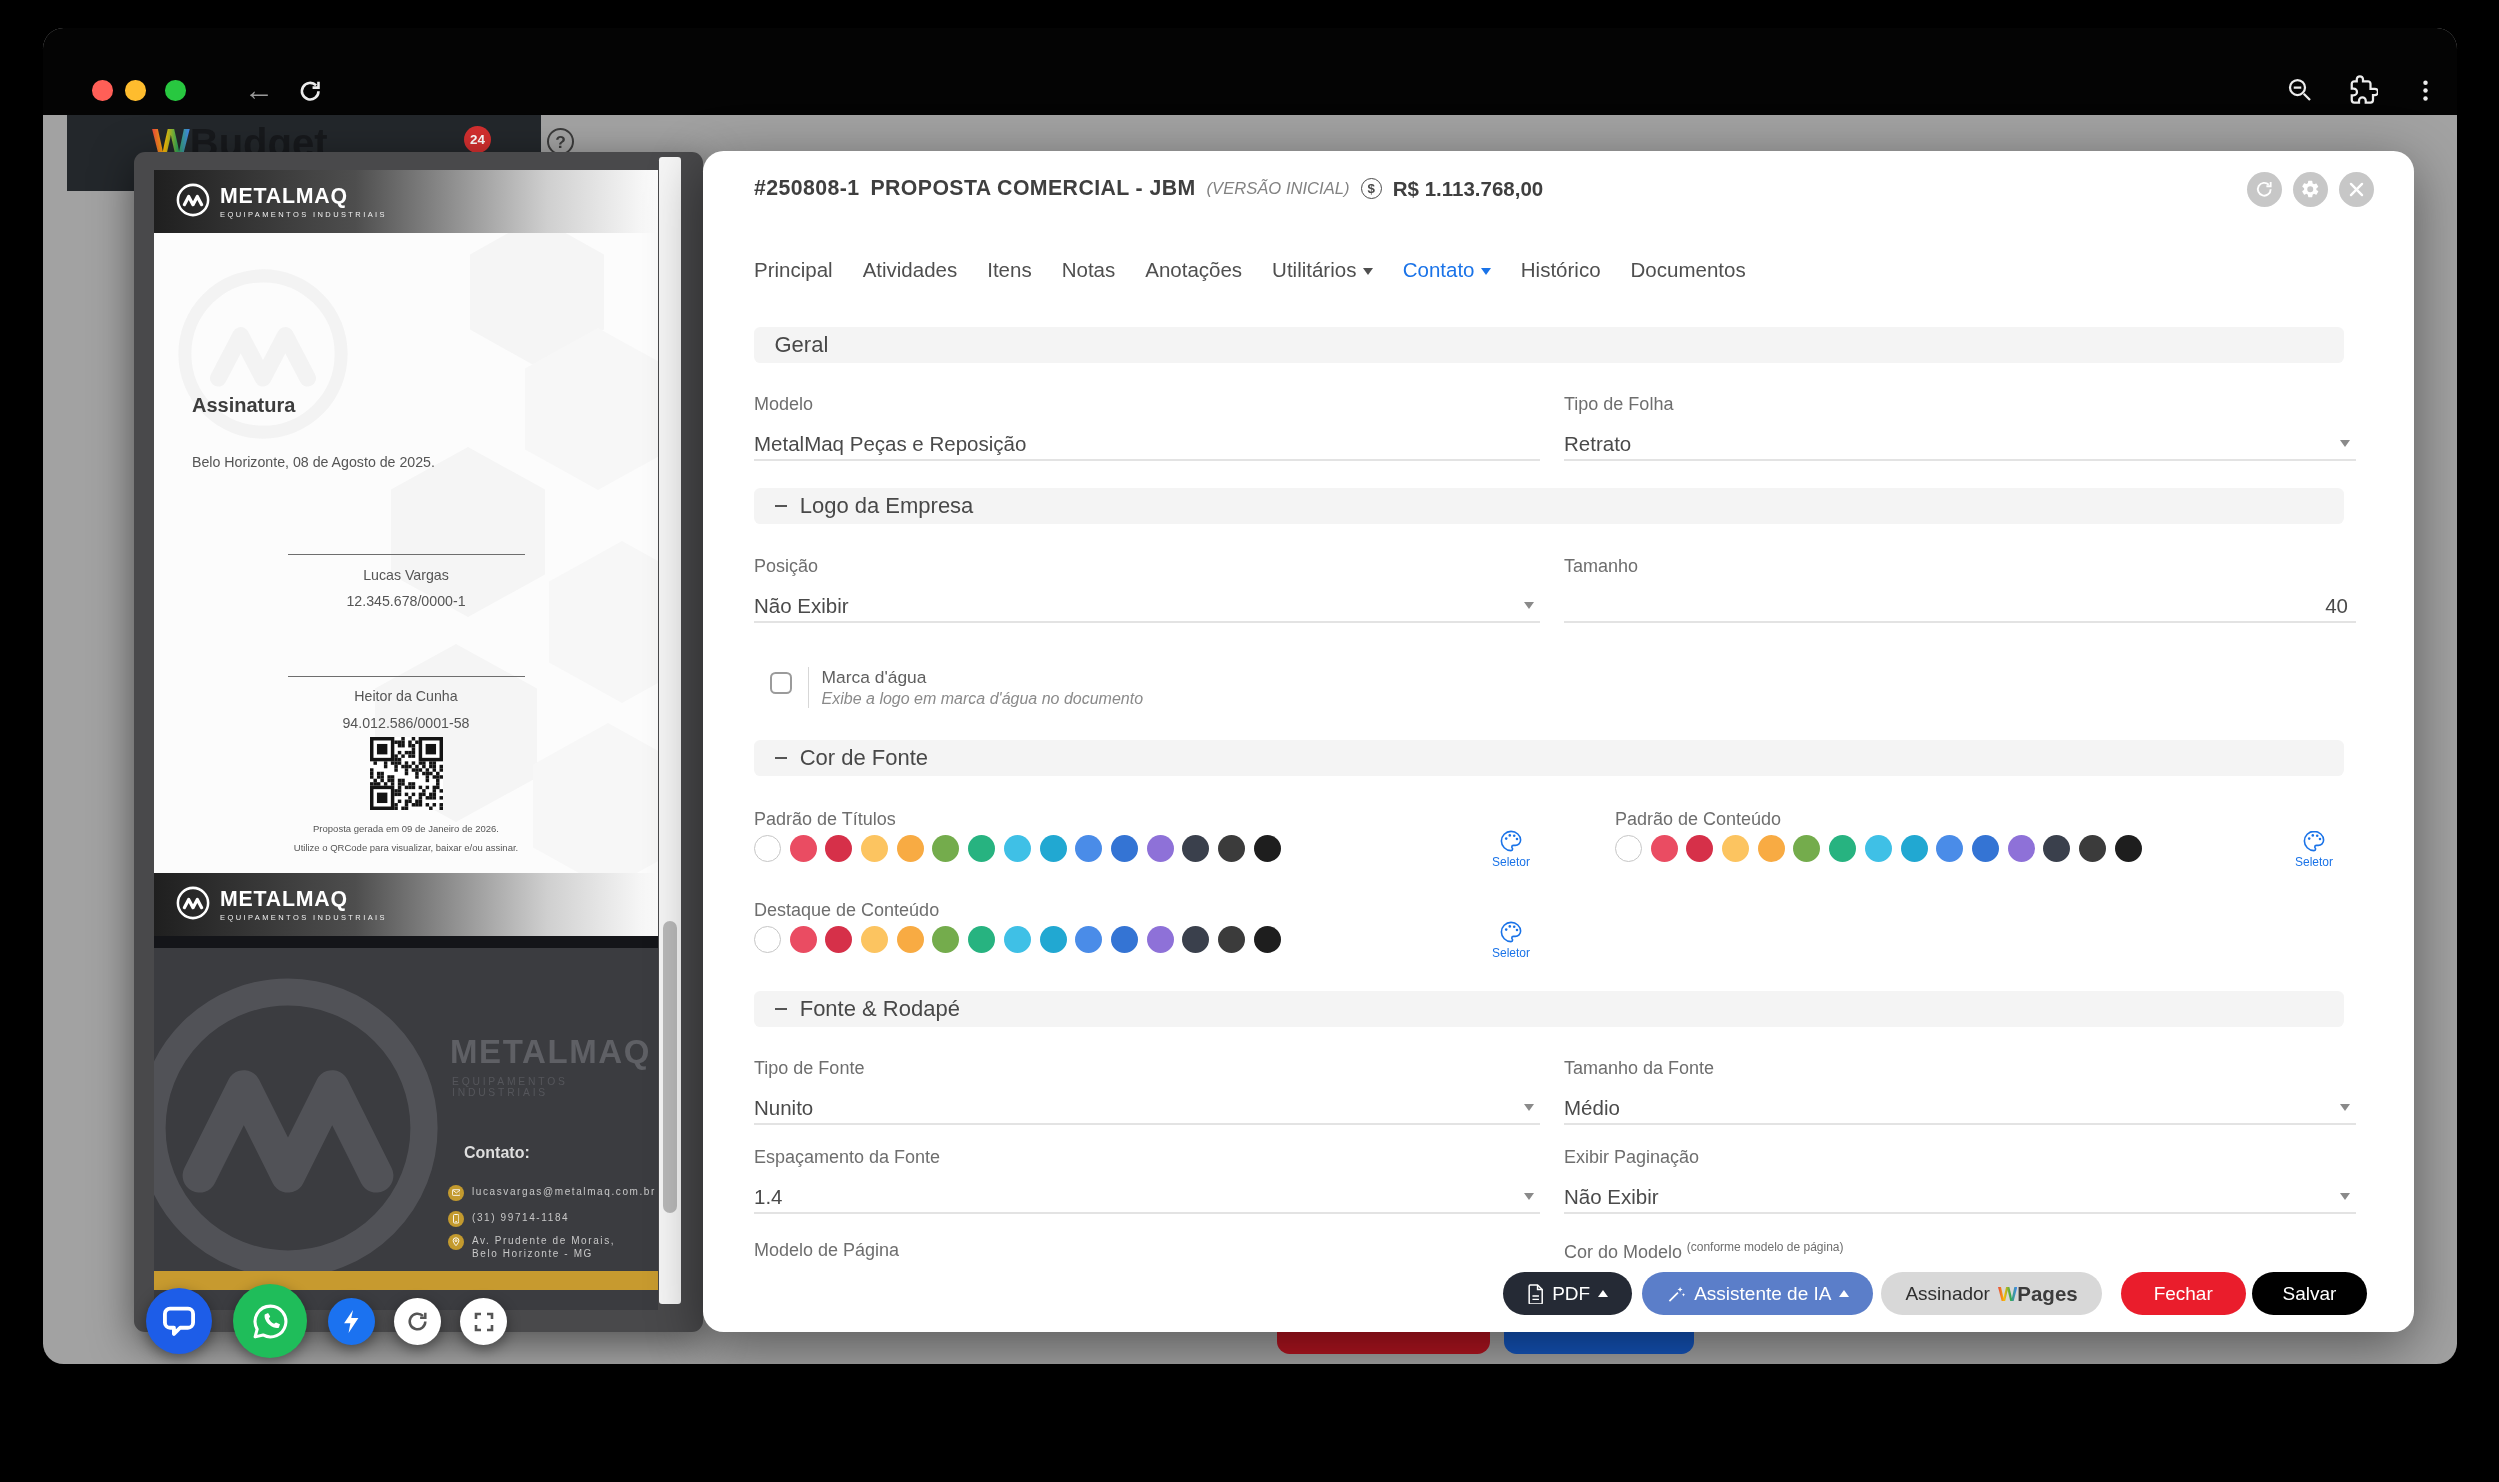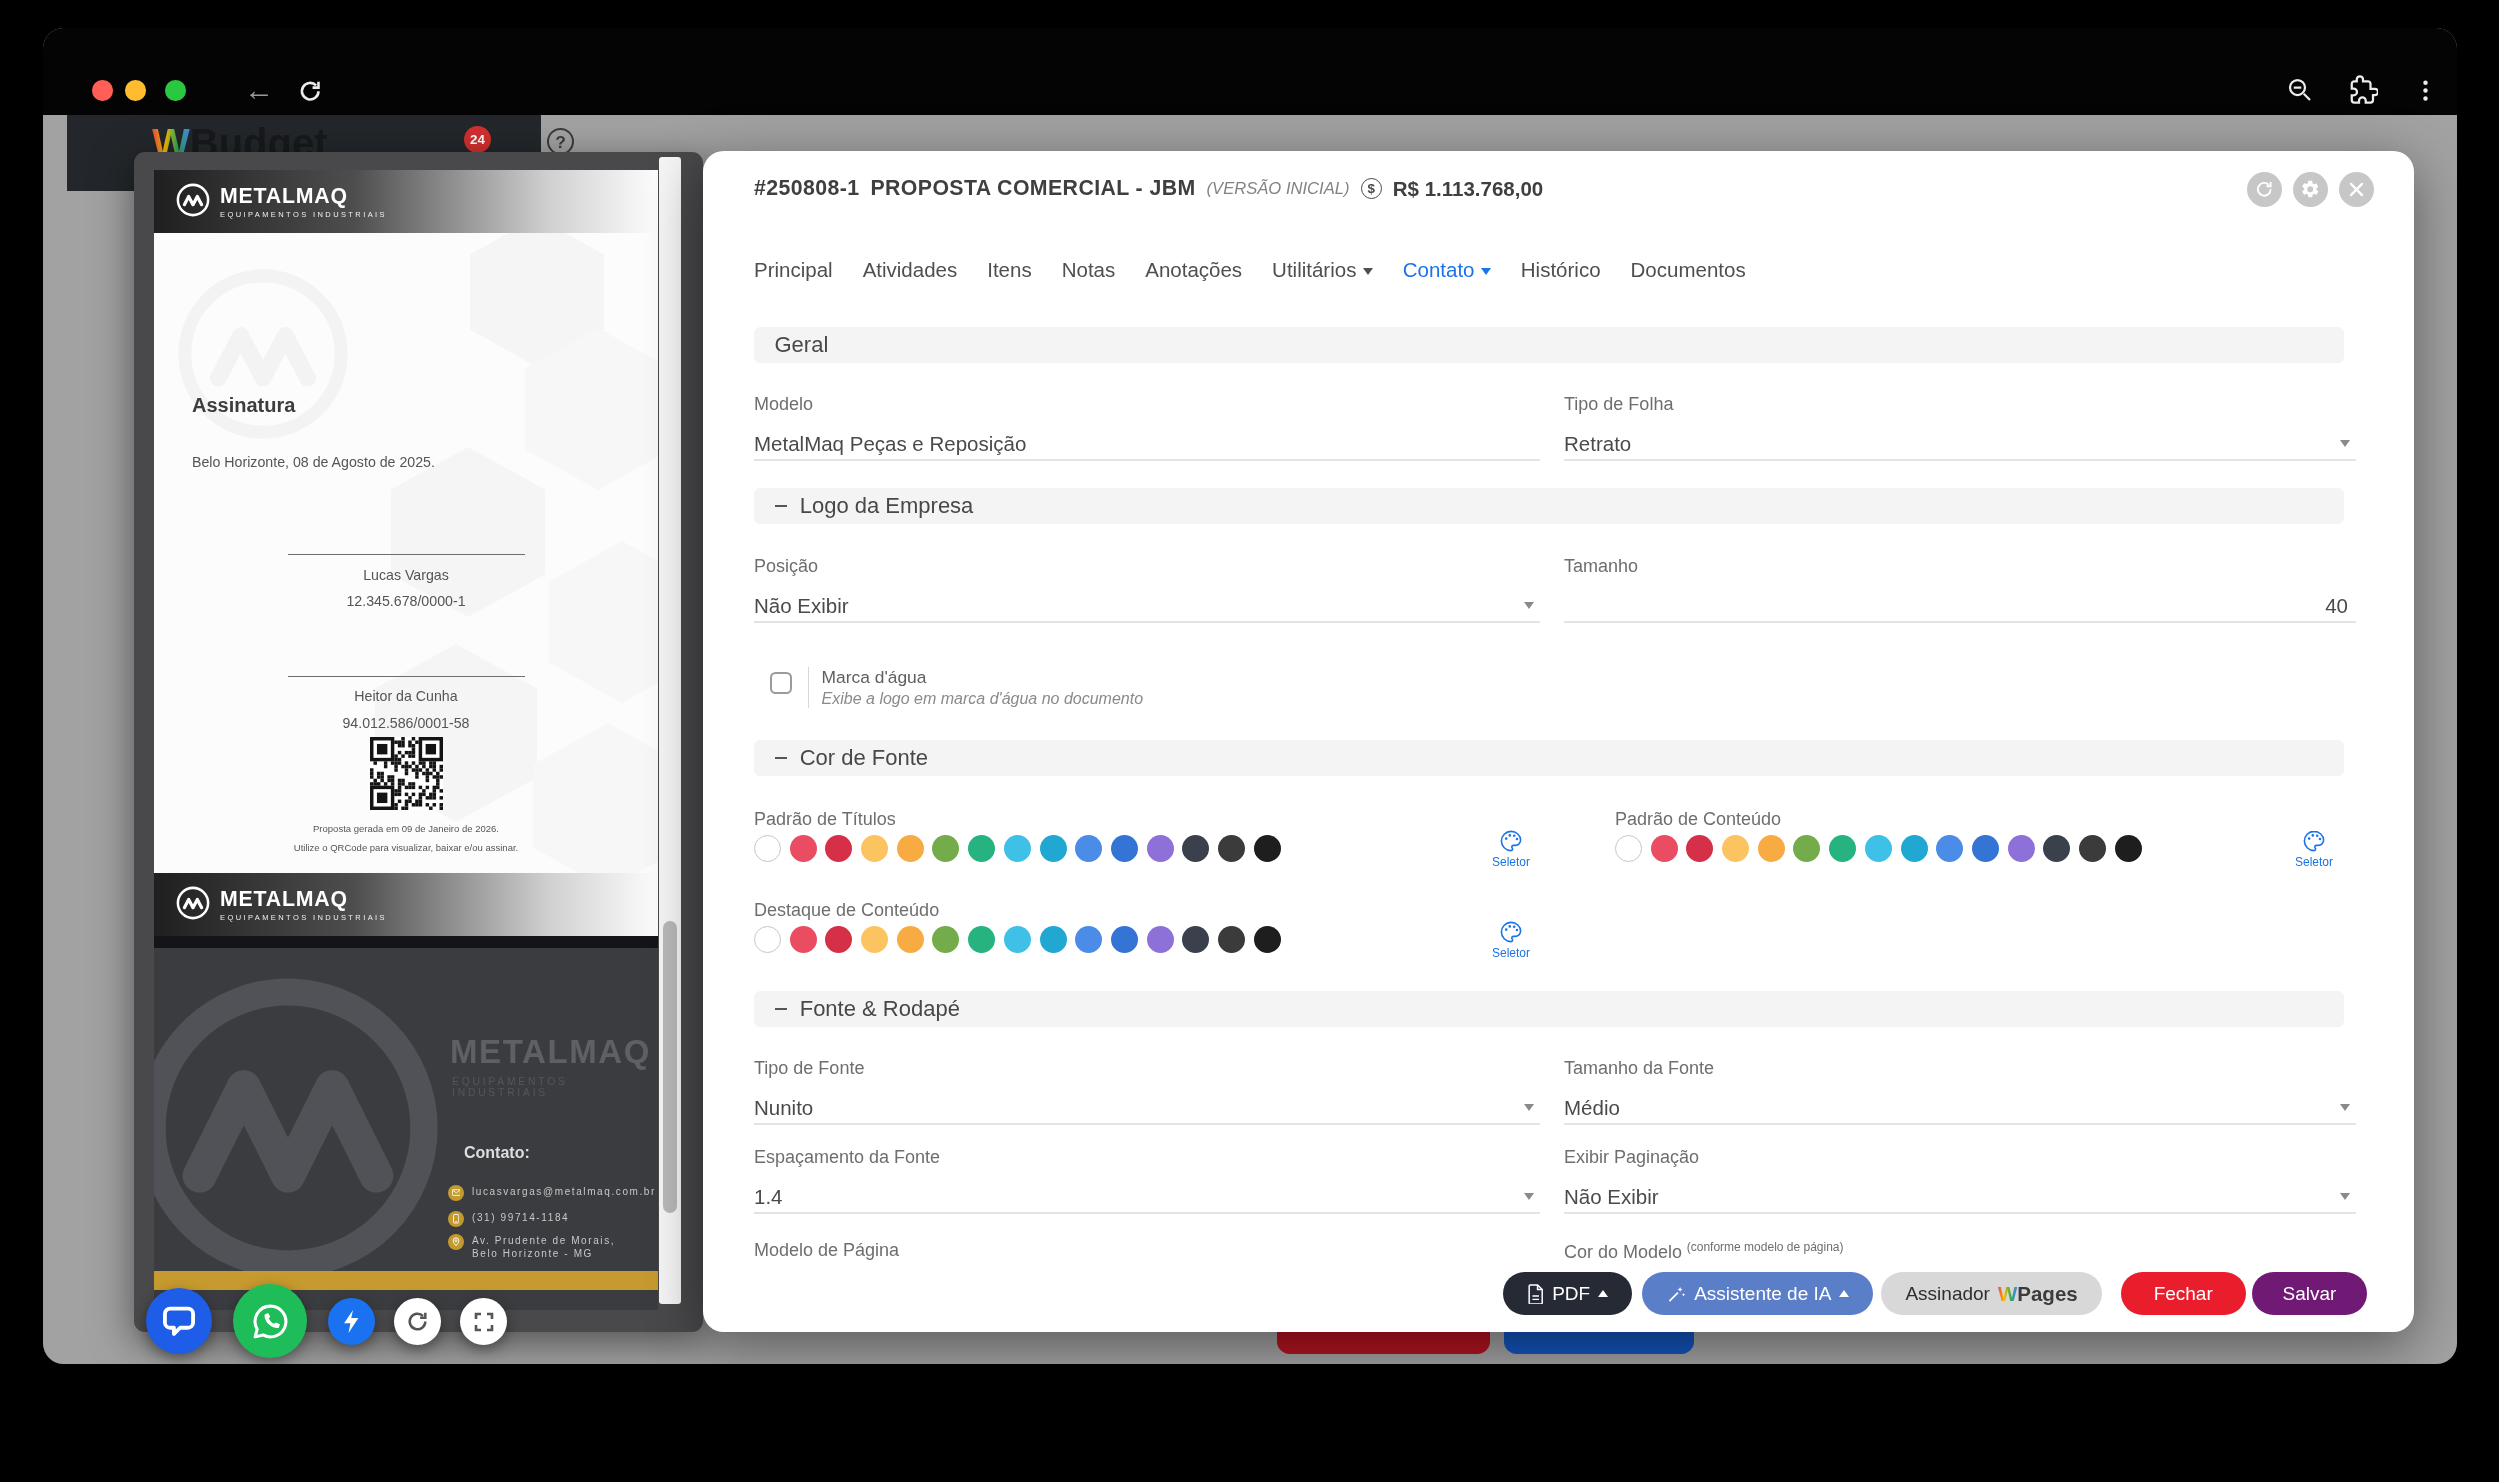--- a/index.html
+++ b/index.html
@@ -97,21 +97,21 @@
   .swatch{width:27px;height:27px;border-radius:50%;display:inline-block;}
   .swatch.empty{border:1.6px solid #c6c6c6;}
   .seletor{display:flex;flex-direction:column;align-items:center;gap:1.6px;width:58px;}
   .seletor .slabel{font-size:12px;color:#1a73e8;}
   .mfooter{position:absolute;right:47px;bottom:16.6px;display:flex;align-items:center;}
   .btn{height:43px;border-radius:22px;display:flex;align-items:center;justify-content:center;font-size:19px;gap:8px;padding:0 24px;cursor:pointer;white-space:nowrap;}
   .btn.pdf{background:#252a35;color:#fff;margin-right:9.5px;}
   .btn.ai{background:#5b7ec9;color:#fff;margin-right:8px;}
   .btn.sign{background:#d8d8d8;color:#2f2f2f;margin-right:19px;}
   .btn.close{background:#ea1d2c;color:#fff;width:125px;margin-right:6.3px;}
-  .btn.save{background:#701a75;color:#fff;width:115px;}
+  .btn.save{background:#000000;color:#fff;width:115px;}
   .cup{width:0;height:0;border-left:5.5px solid transparent;border-right:5.5px solid transparent;border-bottom:7.1px solid #fff;}
   .wp .w{font-weight:bold;background:linear-gradient(90deg,#e8453c,#fbbc05,#34a853,#4285f4);-webkit-background-clip:text;background-clip:text;color:transparent;font-size:20.5px;}
   .wp .rest{font-weight:bold;color:#3c3c3c;font-size:20.5px;}
 </style>
 </head>
 <body>
 
 <div id="desktop">
   <div class="window">
 

